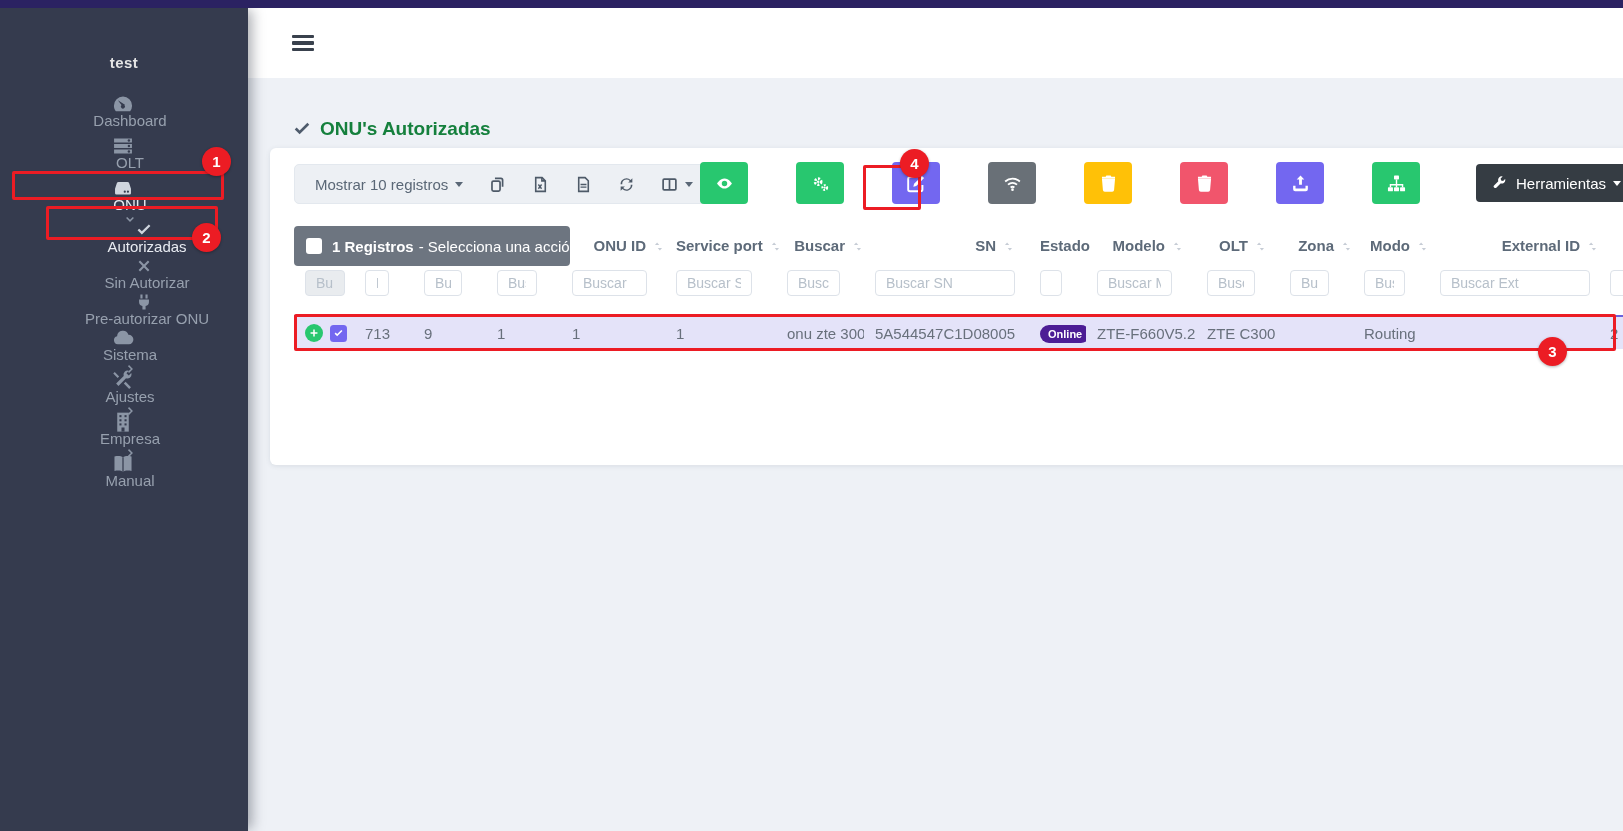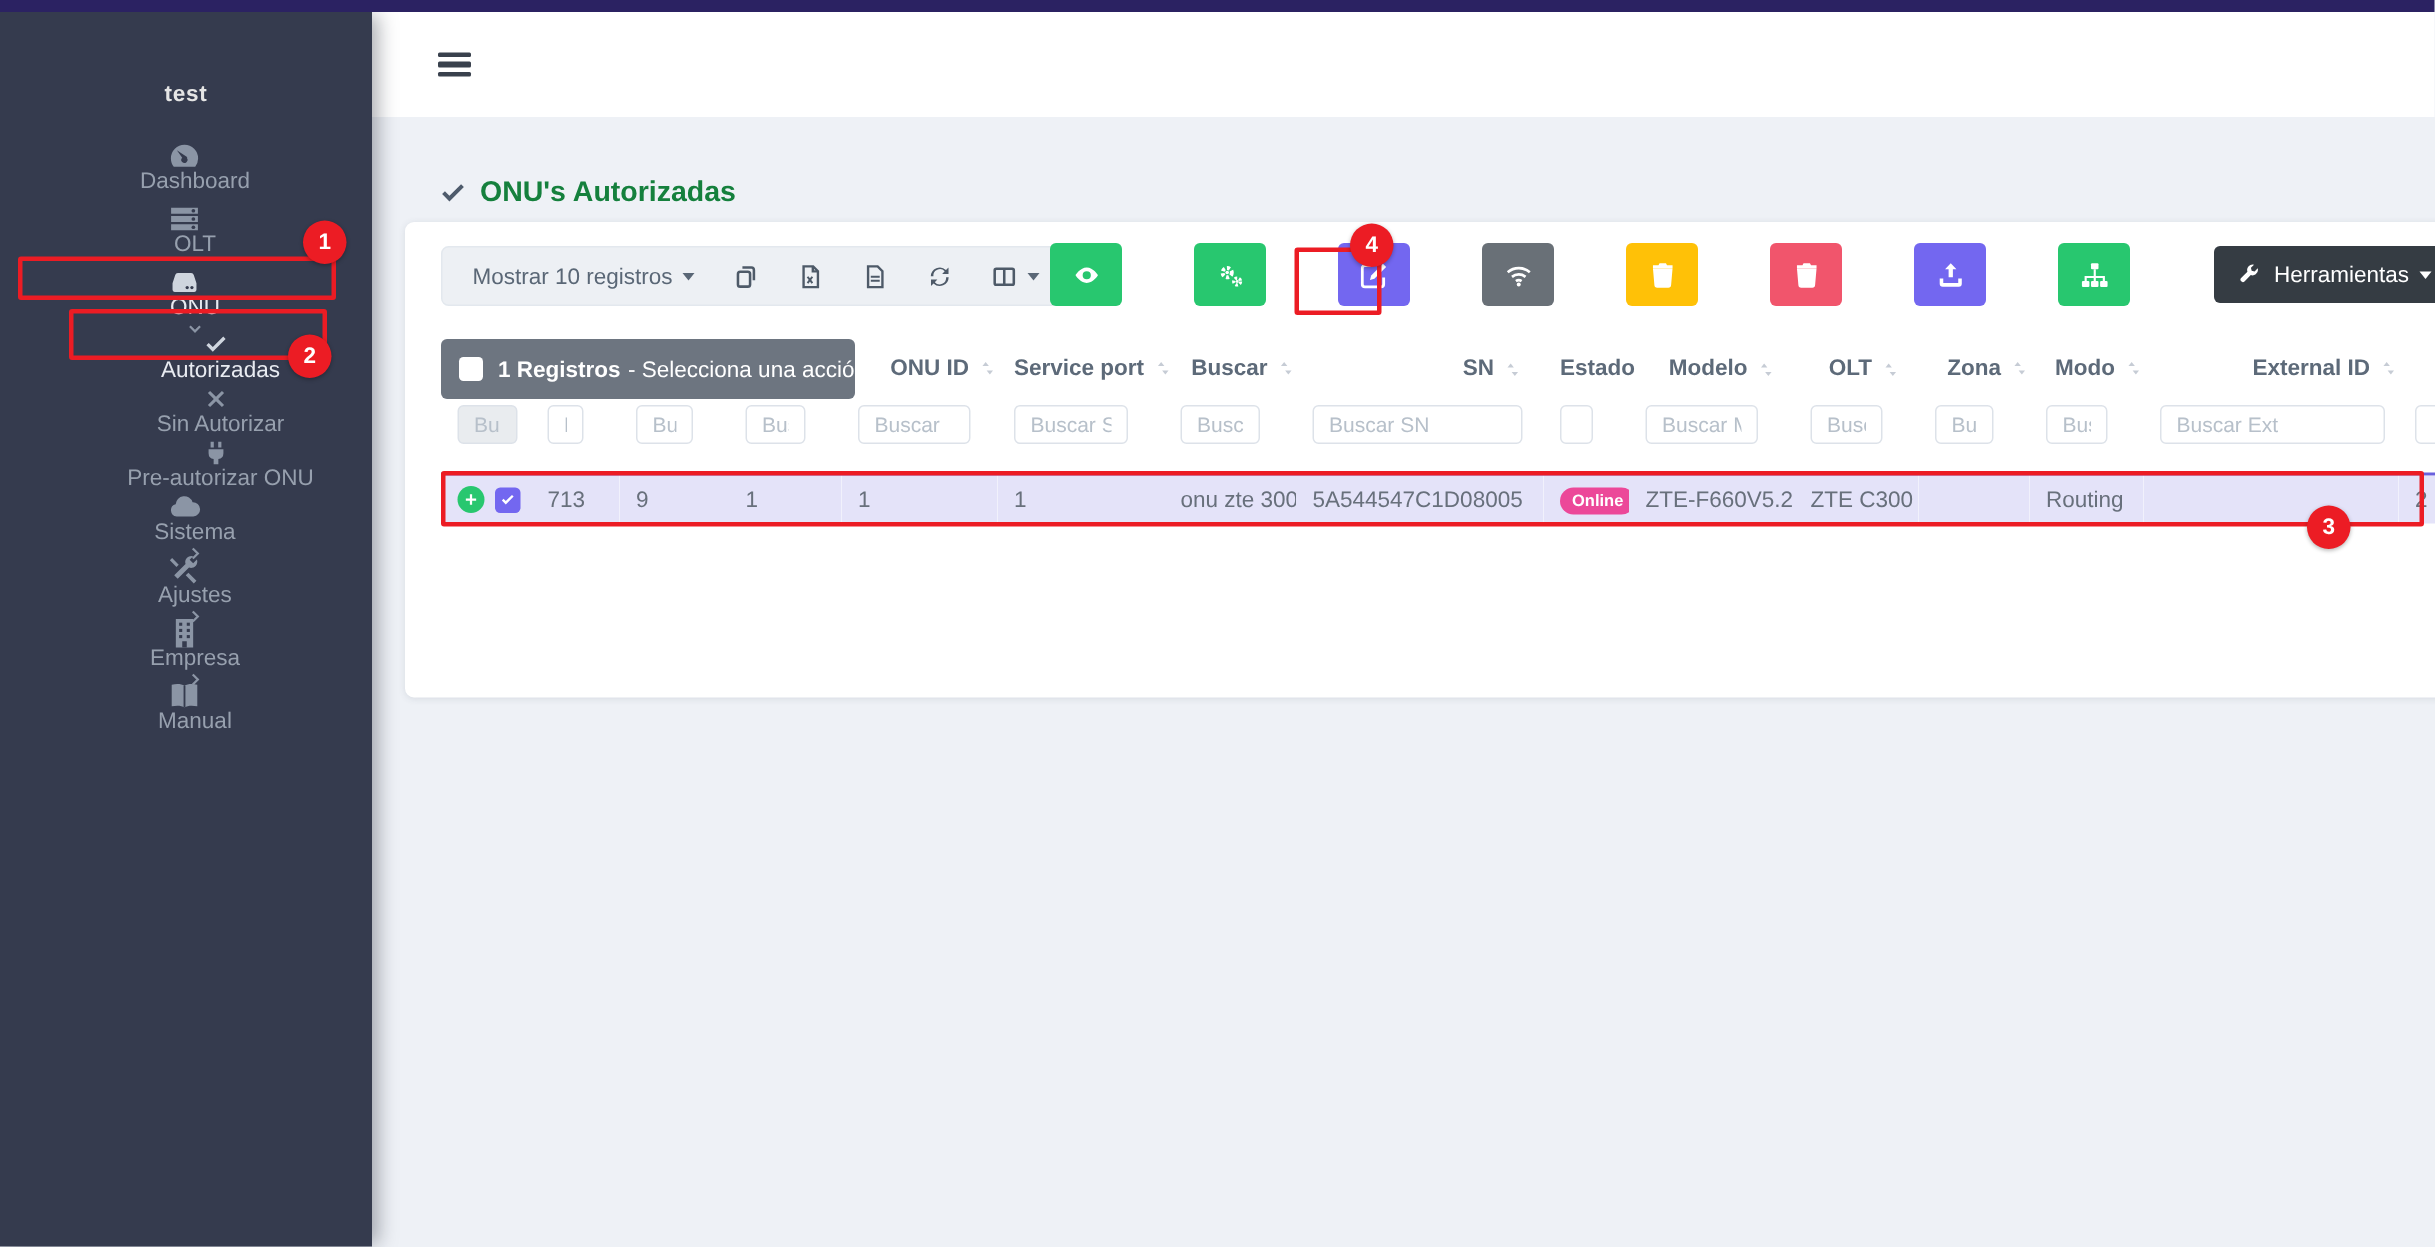--- a/index.html
+++ b/index.html
@@ -80,21 +80,21 @@
   .s-input.disabled { background:#e9ecef; width:40px; }
   tr.data-row { background:#e4e3f9; border-top:2px solid #6a61dd; cursor:pointer; }
   tr.data-row td { height:33px; padding-left:11px; color:#68707c; font-size:15px; white-space:nowrap; overflow:hidden; }
   .row-ctrl { display:flex; align-items:center; gap:7px; }
   .expand-btn { width:18px; height:18px; border-radius:50%; background:#28c76f; border:none;
     display:flex; align-items:center; justify-content:center; color:#fff; cursor:pointer; flex:none; }
   .expand-btn svg { width:10px; height:10px; }
   .row-check { width:17px; height:17px; border-radius:3.5px; background:#7367f0;
     display:flex; align-items:center; justify-content:center; color:#fff; cursor:pointer; flex:none; }
   .row-check svg { width:11px; height:11px; }
-  .badge-online { display:inline-block; background:#ec4899; color:#fff; font-size:11px; font-weight:bold;
+  .badge-online { display:inline-block; background:#4c1d95; color:#fff; font-size:11px; font-weight:bold;
     padding:3px 8px; border-radius:9px; }
 
   
   .actions-pill { position:absolute; left:0; top:4px; width:276px; height:40px; background:#6d7580;
     border-radius:4px; display:flex; align-items:center; padding:0 12px; color:#fff; font-size:15px;
     white-space:nowrap; cursor:pointer; z-index:3; }
   .pill-check { width:16px; height:16px; background:#fff; border-radius:3px; margin-right:10px; flex:none; cursor:pointer; }
   .actions-pill b { margin-right:5px; }
   .actions-pill .caret { color:#fff; }
 

